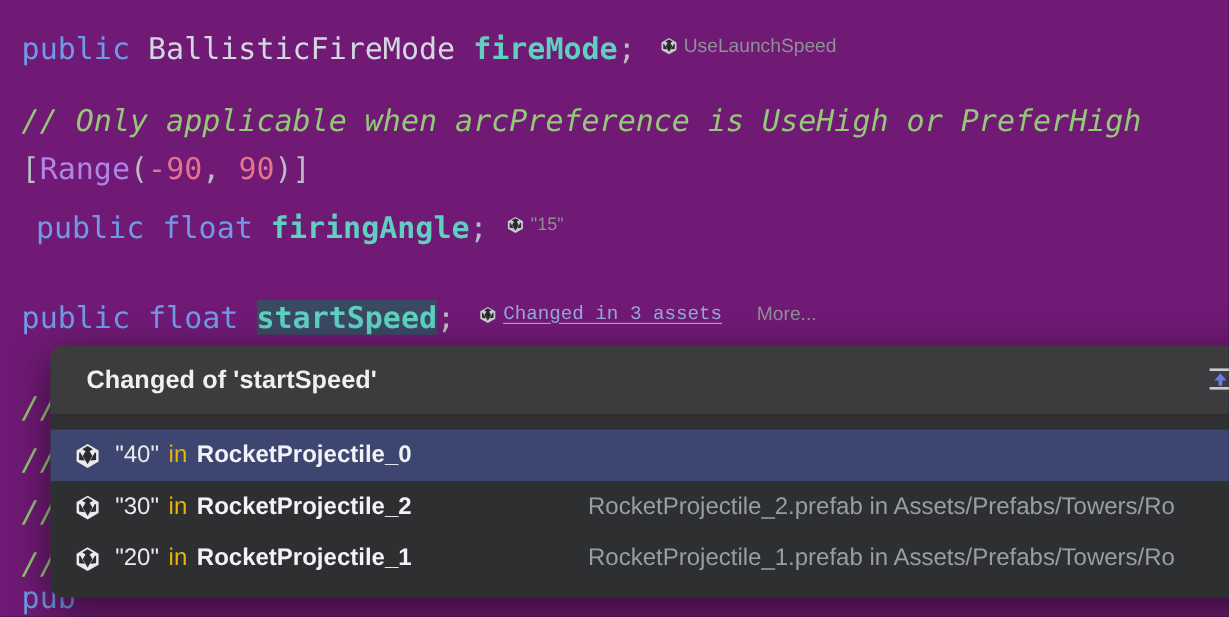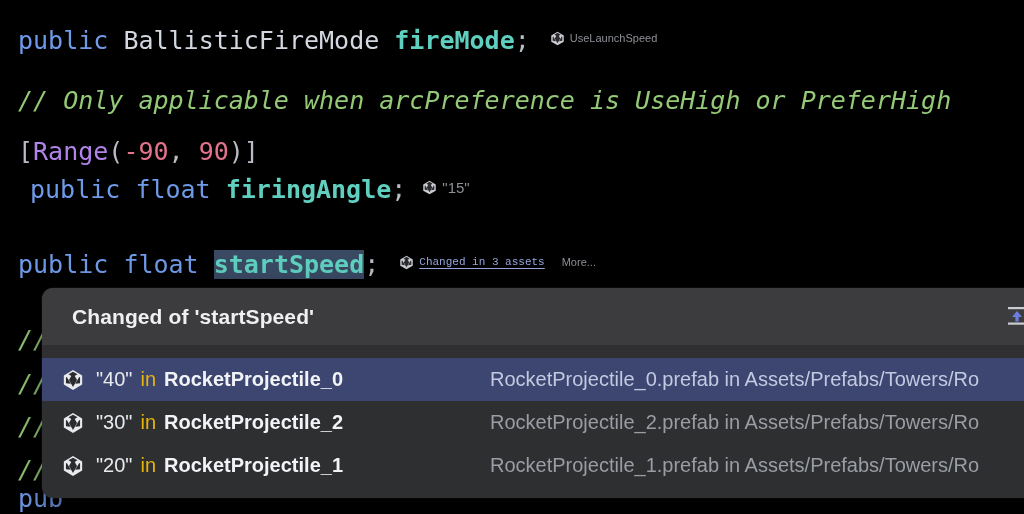--- a/index.html
+++ b/index.html
@@ -12,21 +12,21 @@
     height: 514px;
     overflow: hidden;
     position: relative;
     font-family: "Liberation Sans", sans-serif;
   }
 
   
   #editor {
     position: absolute;
     inset: 0;
-    background: #000000;
+    background: #701a75;
     font-family: "DejaVu Sans Mono", "Liberation Mono", monospace;
     font-size: 25px;
     line-height: 37.5px;
     color: #c8ccd4;
   }
   .code-line {
     position: absolute;
     left: 18px;
     white-space: pre;
     display: flex;
@@ -38,21 +38,21 @@
   .punct    { color: #b8bcc4; }
   .comment  { color: #94c977; font-style: italic; }
   .attr     { color: #b084e8; }
   .num      { color: #e4738c; }
   .bracket  { color: #b8bcc4; }
   .sel-bg   { background: #3a4a63; }
 
   
   .hint {
     font-family: "Liberation Sans", sans-serif;
-    font-size: 11px;
+    font-size: 16px;
     color: #8d9096;
     display: inline-flex;
     align-items: center;
     gap: 5px;
     position: relative;
     top: -3px;
   }
   .hint.small { font-size: 15px; }
   .hint-link {
     color: #97a7dd;
@@ -141,35 +141,35 @@
 
 <div id="editor">
     <div class="code-line" style="top: 22px;"><span><span class="kw">public</span><span class="punct"> </span><span class="type">BallisticFireMode</span><span class="punct"> </span><span class="field">fireMode</span><span class="punct">;</span></span><span class="hint" style="margin-left: 20px;"><span class="unity-ico"><svg viewBox="0 0 24 24" width="15" height="15">
             <path fill="#c9ccd2" d="M12 1.2 22 7v10l-10 5.8L2 17V7L12 1.2z"></path>
             <path fill="#2b2b2d" d="M12 4.4 7.6 12 12 19.6 16.4 12 12 4.4z"></path>
             <path fill="#2b2b2d" d="M5.2 8.6 9.6 16.2 4.3 15.6 4.3 9.2z"></path>
             <path fill="#2b2b2d" d="M18.8 8.6 14.4 16.2 19.7 15.6 19.7 9.2z"></path>
             <path fill="#2b2b2d" d="M12 2.9 16.9 5.8 12 8.7 7.1 5.8z"></path>
           </svg></span><span class="">UseLaunchSpeed</span></span></div>
     <div class="code-line" style="top: 82px;"><span><span class="comment">// Only applicable when arcPreference is UseHigh or PreferHigh</span></span></div>
-    <div class="code-line" style="top: 133px;"><span><span class="bracket">[</span><span class="attr">Range</span><span class="punct">(</span><span class="num">-90</span><span class="punct">, </span><span class="num">90</span><span class="punct">)</span><span class="bracket">]</span></span></div>
+    <div class="code-line" style="top: 122px;"><span><span class="bracket">[</span><span class="attr">Range</span><span class="punct">(</span><span class="num">-90</span><span class="punct">, </span><span class="num">90</span><span class="punct">)</span><span class="bracket">]</span></span></div>
     <div class="code-line" style="top: 171px; margin-left: 12px;"><span><span class="kw">public</span><span class="punct"> </span><span class="kw">float</span><span class="punct"> </span><span class="field">firingAngle</span><span class="punct">;</span></span><span class="hint small" style="margin-left: 16px;"><span class="unity-ico"><svg viewBox="0 0 24 24" width="13" height="13">
             <path fill="#c9ccd2" d="M12 1.2 22 7v10l-10 5.8L2 17V7L12 1.2z"></path>
             <path fill="#2b2b2d" d="M12 4.4 7.6 12 12 19.6 16.4 12 12 4.4z"></path>
             <path fill="#2b2b2d" d="M5.2 8.6 9.6 16.2 4.3 15.6 4.3 9.2z"></path>
             <path fill="#2b2b2d" d="M18.8 8.6 14.4 16.2 19.7 15.6 19.7 9.2z"></path>
             <path fill="#2b2b2d" d="M12 2.9 16.9 5.8 12 8.7 7.1 5.8z"></path>
           </svg></span><span class="">"15"</span></span></div>
     <div class="code-line" style="top: 246px;"><span><span class="kw">public</span><span class="punct"> </span><span class="kw">float</span><span class="punct"> </span><span class="field sel-bg">startSpeed</span><span class="punct">;</span></span><span class="hint" style="margin-left: 20px;"><span class="unity-ico"><svg viewBox="0 0 24 24" width="15" height="15">
             <path fill="#c9ccd2" d="M12 1.2 22 7v10l-10 5.8L2 17V7L12 1.2z"></path>
             <path fill="#2b2b2d" d="M12 4.4 7.6 12 12 19.6 16.4 12 12 4.4z"></path>
             <path fill="#2b2b2d" d="M5.2 8.6 9.6 16.2 4.3 15.6 4.3 9.2z"></path>
             <path fill="#2b2b2d" d="M18.8 8.6 14.4 16.2 19.7 15.6 19.7 9.2z"></path>
             <path fill="#2b2b2d" d="M12 2.9 16.9 5.8 12 8.7 7.1 5.8z"></path>
-          </svg></span><span class="hint-link">Changed in 3 assets</span><span class="hint-more" style="margin-left: 12px;">More...</span></span></div>
+          </svg></span><span class="hint-link">Changed in 3 assets</span><span class="hint-more" style="margin-left: 24px;">More...</span></span></div>
     <div class="code-line" style="top: 321px;"><span><span class="comment">//</span></span></div>
     <div class="code-line" style="top: 365px;"><span><span class="comment">//</span></span></div>
     <div class="code-line" style="top: 408px;"><span><span class="comment">//</span></span></div>
     <div class="code-line" style="top: 451px;"><span><span class="comment">//</span></span></div>
     <div class="code-line" style="top: 480px;"><span><span class="kw">pub</span></span></div>
   </div>
 
 <div id="usages-popup">
 
   <div id="popup-header">
@@ -197,21 +197,20 @@
             <path fill="#2b2b2d" d="M5.2 8.6 9.6 16.2 4.3 15.6 4.3 9.2z"></path>
             <path fill="#2b2b2d" d="M18.8 8.6 14.4 16.2 19.7 15.6 19.7 9.2z"></path>
             <path fill="#2b2b2d" d="M12 2.9 16.9 5.8 12 8.7 7.1 5.8z"></path>
           </svg>
         </span>
         <span class="usage-main">
           <span class="u-value">"40"</span>
           <span class="u-in">in</span>
           <span class="u-owner">RocketProjectile_0</span>
         </span>
-        <span class="usage-path">RocketProjectile_0.prefab in Assets/Prefabs/Towers/Ro</span>
       </div>
       <div class="usage-row rowpos">
         <span class="usage-icon">
           <svg viewBox="0 0 24 24" width="22" height="22">
             <path fill="#e8eaee" d="M12 1.2 22 7v10l-10 5.8L2 17V7L12 1.2z"></path>
             <path fill="#2b2b2d" d="M12 4.4 7.6 12 12 19.6 16.4 12 12 4.4z"></path>
             <path fill="#2b2b2d" d="M5.2 8.6 9.6 16.2 4.3 15.6 4.3 9.2z"></path>
             <path fill="#2b2b2d" d="M18.8 8.6 14.4 16.2 19.7 15.6 19.7 9.2z"></path>
             <path fill="#2b2b2d" d="M12 2.9 16.9 5.8 12 8.7 7.1 5.8z"></path>
           </svg>

